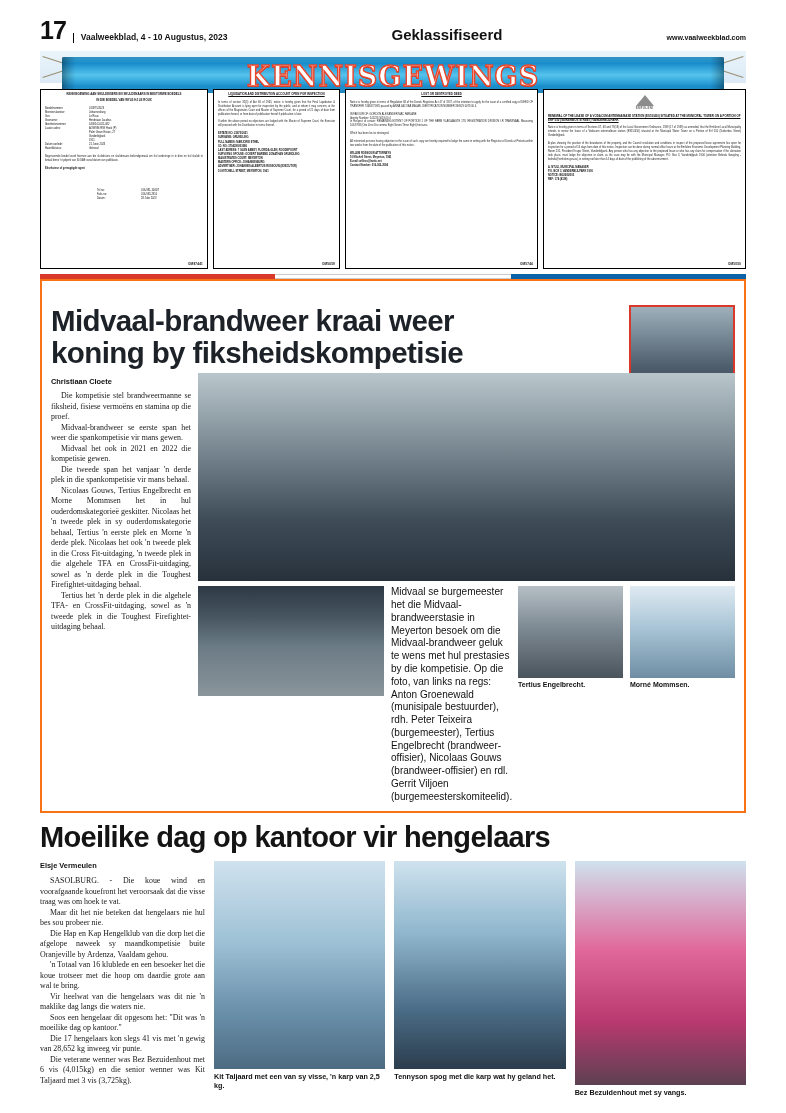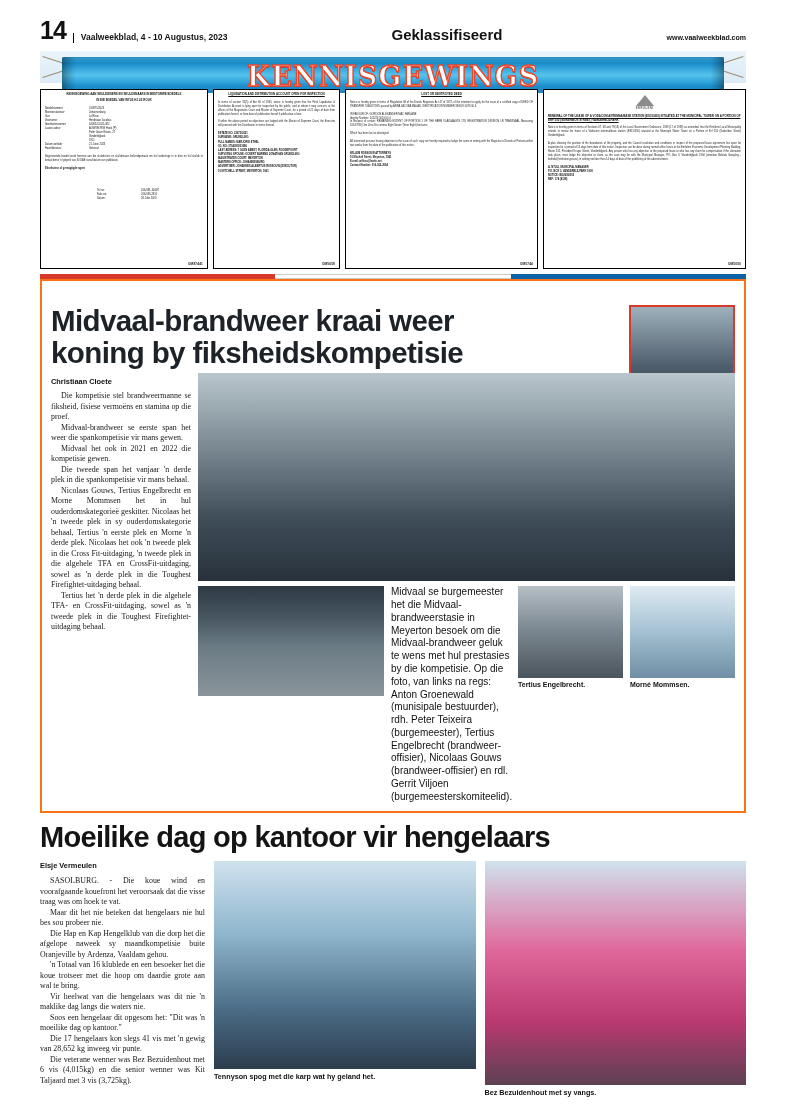--- a/index.html
+++ b/index.html
@@ -97,21 +97,21 @@
   .ph-blue{background:linear-gradient(180deg,#cfe2ee 0%,#8fb6cd 35%,#4a6b85 72%,#2b3d4d 100%);}
   .ph-boots{background:linear-gradient(180deg,#b6bfc6 0%,#7e8a93 45%,#4a545c 100%);}
   .ph-ice{background:linear-gradient(180deg,#dfeaf2 0%,#a9c5d6 45%,#6f8ea4 100%);}
 </style>
 </head>
 <body>
 
 <div class="page">
 
   <div class="masthead">
-    <div class="folio">14</div>
+    <div class="folio">17</div>
     <div class="folio-rule pub-info">Vaalweekblad, 4 - 10 Augustus, 2023</div>
     <div class="masthead-title">Geklassifiseerd</div>
     <div class="masthead-web">www.vaalweekblad.com</div>
   </div>
 
   <div class="banner-wrap">
     <div class="banner-bg"></div>
     <div class="banner-rope" style="left:2px;top:9px;transform:rotate(18deg);"></div>
     <div class="banner-rope" style="left:2px;bottom:9px;transform:rotate(-18deg);"></div>
     <div class="banner-rope" style="right:2px;top:9px;transform:rotate(-18deg);"></div>
@@ -322,20 +322,24 @@
           <p>Vir heelwat van die hengelaars was dit nie 'n maklike dag langs die waters nie.</p>
           <p>Soos een hengelaar dit opgesom het: "Dit was 'n moeilike dag op kantoor."</p>
           <p>Die 17 hengelaars kon slegs 41 vis met 'n gewig van 28,652 kg inweeg vir punte.</p>
           <p>Die veterane wenner was Bez Bezuidenhout met 6 vis (4,015kg) en die senior wenner was Kit Taljaard met 3 vis (3,725kg).</p>
         </div>
       </div>
 
       <div class="a2pic">
         <div class="pic-row">
           <div class="pic-cell">
+            <div class="photo ph-water" style="height:208px;"></div>
+            <div class="cap">Kit Taljaard met een van sy visse, 'n karp van 2,5 kg.</div>
+          </div>
+          <div class="pic-cell">
             <div class="photo ph-blue" style="height:208px;"></div>
             <div class="cap">Tennyson spog met die karp wat hy geland het.</div>
           </div>
           <div class="pic-cell">
             <div class="photo ph-pink" style="height:224px;"></div>
             <div class="cap">Bez Bezuidenhout met sy vangs.</div>
           </div>
         </div>
       </div>
     </div>

